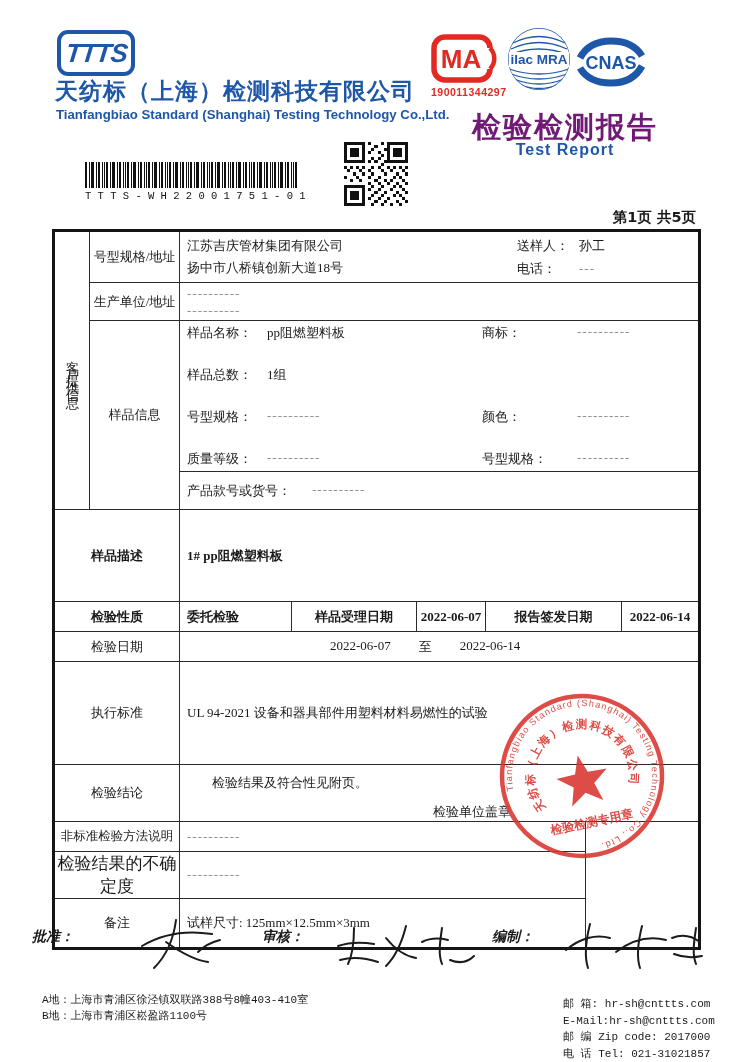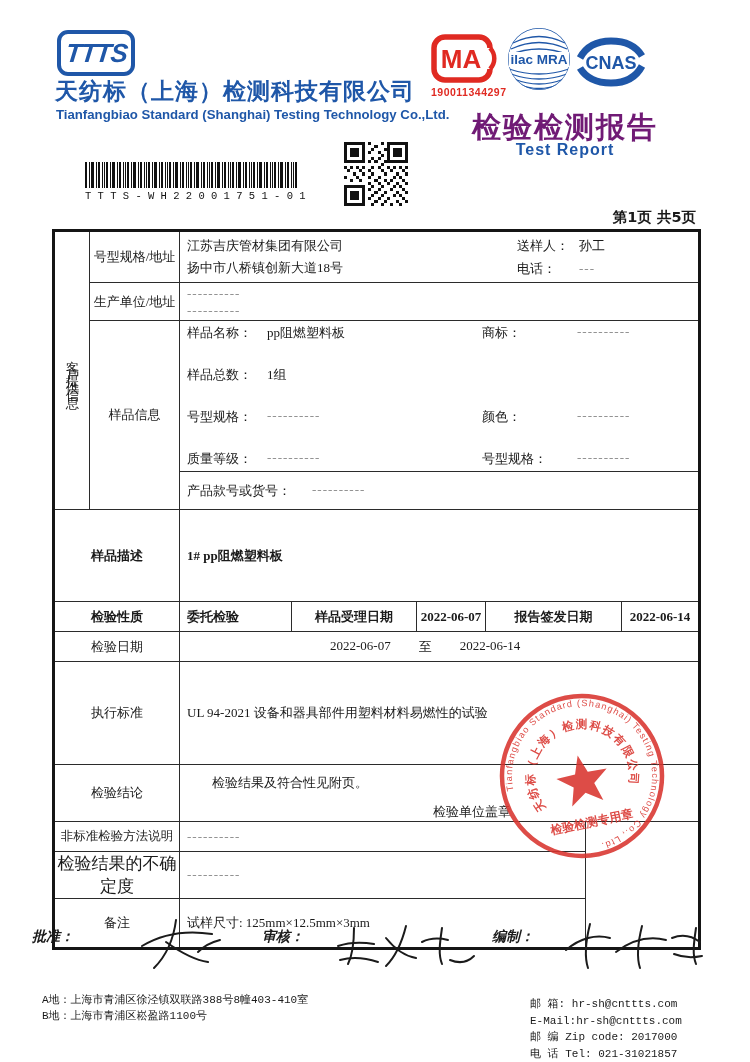--- a/index.html
+++ b/index.html
@@ -56,21 +56,21 @@
   
   .stamp{position:absolute;left:492px;top:686px;width:180px;height:180px;transform:rotate(-12deg);
          opacity:.88;z-index:5;pointer-events:none;}
   
   .sig-label{position:absolute;font-size:14px;font-weight:bold;font-family:"DejaVu Sans",sans-serif;font-style:italic;}
   .sig{position:absolute;}
   .sig path{stroke:#1b1b1b;stroke-width:2;fill:none;stroke-linecap:round;}
   
   .footer-left{position:absolute;left:42px;top:992px;font-size:11px;line-height:16px;
                font-family:"Liberation Mono","DejaVu Sans Mono",monospace;white-space:nowrap;}
-  .footer-right{position:absolute;left:530px;top:996px;font-size:11px;line-height:16.5px;
+  .footer-right{position:absolute;left:563px;top:996px;font-size:11px;line-height:16.5px;
                 font-family:"Liberation Mono","DejaVu Sans Mono",monospace;white-space:nowrap;}
   svg text{font-family:"Liberation Sans",sans-serif;}
 </style>
 </head>
 <body>
 
 <div class="page">
 
   <div class="logo-box">
     <span class="logo-text">TTTS</span>

